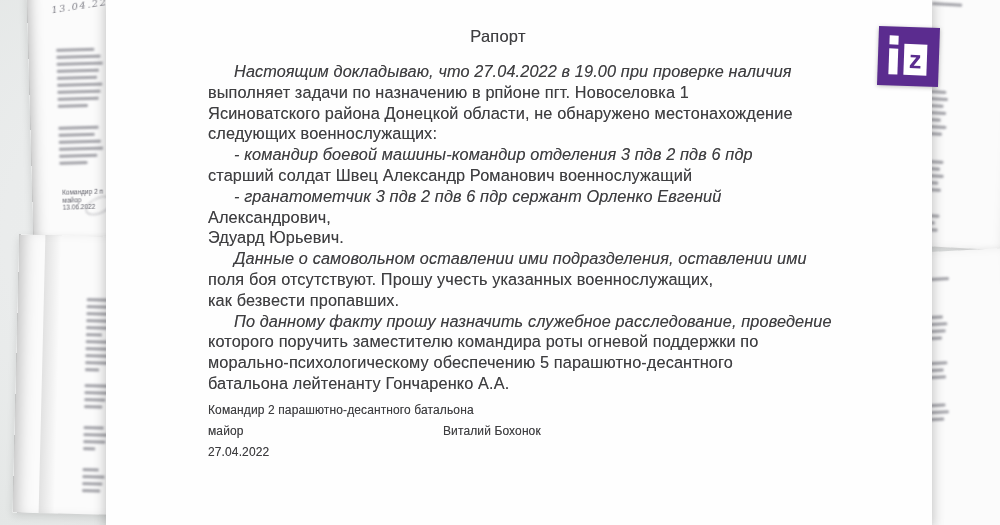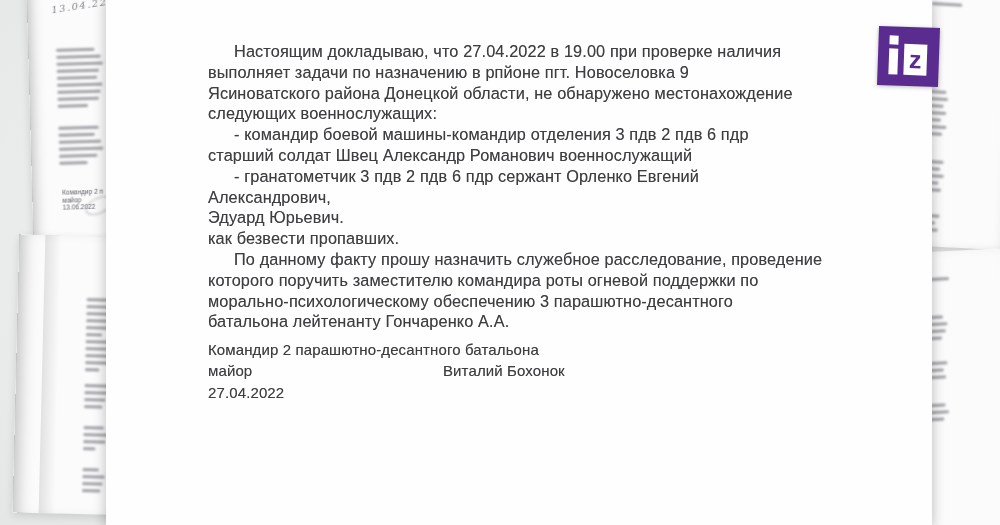--- a/index.html
+++ b/index.html
@@ -34,23 +34,23 @@
   
   .main-doc{
     position:absolute;left:106px;top:-6px;width:826px;height:540px;background:#fefefe;z-index:2;
     box-shadow:-7px 0 12px -7px rgba(0,0,0,.20), 7px 0 12px -7px rgba(0,0,0,.20), 0 0 14px rgba(0,0,0,.08);
   }
   .doc-content{position:absolute;left:0;top:0;right:0;bottom:0;padding:33px 30px 0 102px;
     color:#3e3e40;text-shadow:0 0 .5px rgba(70,70,75,.55);}
   .doc-title{width:580px;text-align:center;font-size:16.5px;height:20px;letter-spacing:.2px;}
   .doc-body{margin-top:15px;}
   .doc-line{height:20.8px;font-size:16.3px;letter-spacing:.12px;white-space:nowrap;}
-  .doc-line.indent{padding-left:26px;}
+  .doc-line.indent{padding-left:26px;font-style:italic;}
   .signature{margin-top:8px;}
-  .sig-line{height:21.3px;font-size:15px;letter-spacing:.12px;white-space:nowrap;position:relative;}
+  .sig-line{height:21.3px;font-size:12px;letter-spacing:.12px;white-space:nowrap;position:relative;}
   .sig-name{position:absolute;left:235px;top:0;}
   
   .iz-logo{position:absolute;left:878px;top:27px;width:61px;height:59px;transform:rotate(2deg);
     z-index:3;box-shadow:0 1px 4px rgba(0,0,0,.25);}
   .iz-dot{position:absolute;left:11px;top:9px;width:9px;height:9px;background:#fff;}
   .iz-bar{position:absolute;left:11px;top:22px;width:9px;height:26px;background:#fff;}
   .iz-zbox{position:absolute;left:26px;top:17px;width:23px;height:31px;background:#fff;
     display:flex;align-items:center;justify-content:center;}
   .iz-z{font-weight:bold;font-size:25px;line-height:1;font-family:"Liberation Sans",sans-serif;}
 </style>
@@ -169,34 +169,37 @@
       </div>
     <div class="bl-group" style="left:9px;top:152px;">
         <div class="bl-line" style="width: 18px;"></div>
         <div class="bl-line" style="width: 21px;"></div>
         <div class="bl-line" style="width: 16px;"></div>
       </div>
   </div>
 
   <div class="main-doc">
     <div class="doc-content">
+      <div class="doc-title">Рапорт</div>
       <div class="doc-body">
           <div class="doc-line indent">Настоящим докладываю, что 27.04.2022 в 19.00 при проверке наличия</div>
-          <div class="doc-line">выполняет задачи по назначению в рпйоне пгт. Новоселовка 9</div>
+          <div class="doc-line">выполняет задачи по назначению в рпйоне пгт. Новоселовка 1</div>
           <div class="doc-line">Ясиноватского района Донецкой области, не обнаружено местонахождение</div>
           <div class="doc-line">следующих военнослужащих:</div>
           <div class="doc-line indent">- командир боевой машины-командир отделения 3 пдв 2 пдв 6 пдр</div>
           <div class="doc-line">старший солдат Швец Александр Романович военнослужащий</div>
           <div class="doc-line indent">- гранатометчик 3 пдв 2 пдв 6 пдр сержант Орленко Евгений</div>
           <div class="doc-line">Александрович,</div>
           <div class="doc-line">Эдуард Юрьевич.</div>
+          <div class="doc-line indent">Данные о самовольном оставлении ими подразделения, оставлении ими</div>
+          <div class="doc-line">поля боя отсутствуют. Прошу учесть указанных военнослужащих,</div>
           <div class="doc-line">как безвести пропавших.</div>
           <div class="doc-line indent">По данному факту прошу назначить служебное расследование, проведение</div>
           <div class="doc-line">которого поручить заместителю командира роты огневой поддержки по</div>
-          <div class="doc-line">морально-психологическому обеспечению 3 парашютно-десантного</div>
+          <div class="doc-line">морально-психологическому обеспечению 5 парашютно-десантного</div>
           <div class="doc-line">батальона лейтенанту Гончаренко А.А.</div>
         </div>
       <div class="signature">
         <div class="sig-line">Командир 2 парашютно-десантного батальона</div>
         <div class="sig-line">
           <span>майор</span>
           <span class="sig-name">Виталий Бохонок</span>
         </div>
         <div class="sig-line">27.04.2022</div>
       </div>

